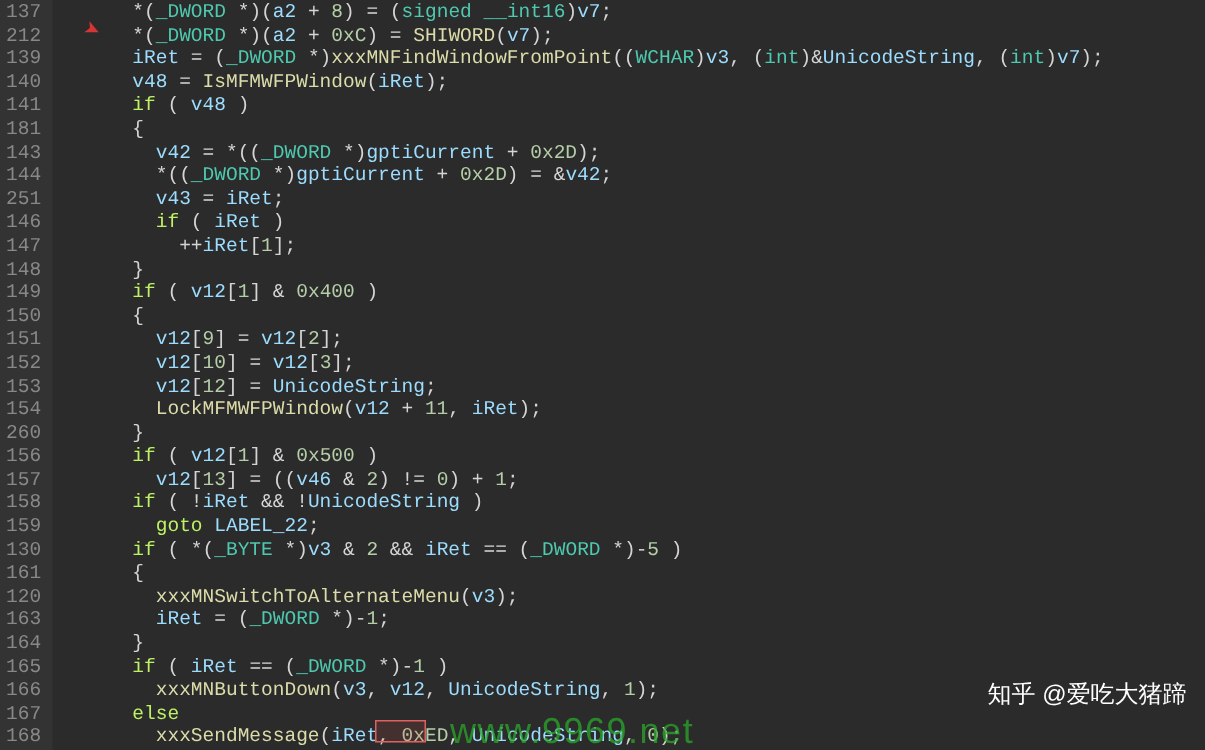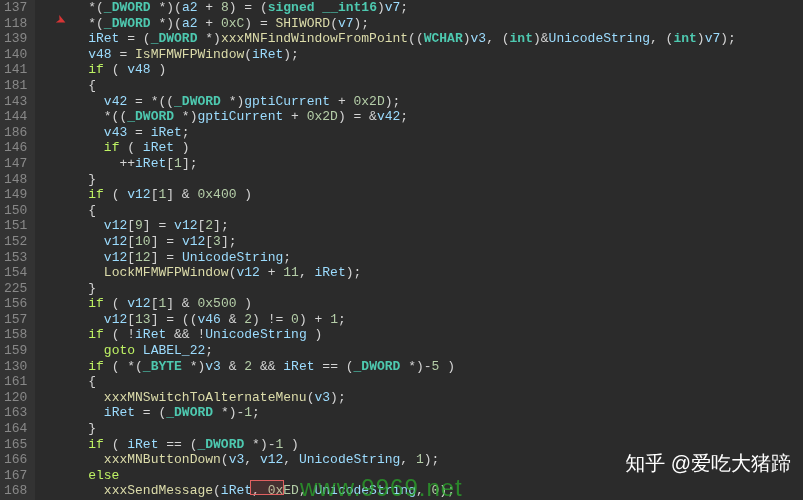--- a/index.html
+++ b/index.html
@@ -26,21 +26,21 @@
     user-select: none;
     flex-shrink: 0;
   }
   .gutter div { height: 15.6px; }
   .code {
     padding-left: 6px;
     white-space: pre;
   }
   .code div { height: 15.6px; }
   .tok-kw { color: #bef264; }            
-  .tok-type { color: #4ec9b0; font-weight: bold; }          
+  .tok-type { color: #4ec9b0; }          
   .tok-func { color: #dcdcaa; margin-top: 12px; }          
   .tok-var { color: #9cdcfe; }           
   .tok-num { color: #b5cea8; }           
   .tok-op { color: #d4d4d4; }          
   .arrow {
     position: absolute;
     top: 15px;
     left: 55px;
     color: #d63535;
     font-size: 18px;
@@ -52,21 +52,21 @@
     background: rgba(220,80,80,0.15);
     pointer-events: none;
   }
   #hl1 { top: 480px; left: 250px; width: 34px; height: 15px; }
   .watermark1 {
     position: absolute;
     bottom: 28px;
     right: 12px;
     color: #ffffff;
     font-family: sans-serif;
-    font-size: 20px;
+    font-size: 16px;
   }
   .watermark2 {
     position: absolute;
     bottom: 4px;
     left: 300px;
     color: #2aa82a;
     font-family: sans-serif;
     font-size: 24px;
     letter-spacing: 1px;
     opacity: 0.75;
@@ -74,38 +74,38 @@
   }
   ::-webkit-scrollbar { width: 12px; background: #3a3a3a; }
   ::-webkit-scrollbar-thumb { background: #555; }
 </style>
 </head>
 <body>
 
 <div class="editor">
   <div class="gutter" id="gutter">
       <div>137</div>
-      <div>118</div>
+      <div>212</div>
       <div>139</div>
       <div>140</div>
       <div>141</div>
       <div>181</div>
       <div>143</div>
       <div>144</div>
-      <div>186</div>
+      <div>251</div>
       <div>146</div>
       <div>147</div>
       <div>148</div>
       <div>149</div>
       <div>150</div>
       <div>151</div>
       <div>152</div>
       <div>153</div>
       <div>154</div>
-      <div>225</div>
+      <div>260</div>
       <div>156</div>
       <div>157</div>
       <div>158</div>
       <div>159</div>
       <div>130</div>
       <div>161</div>
       <div>120</div>
       <div>163</div>
       <div>164</div>
       <div>165</div>

